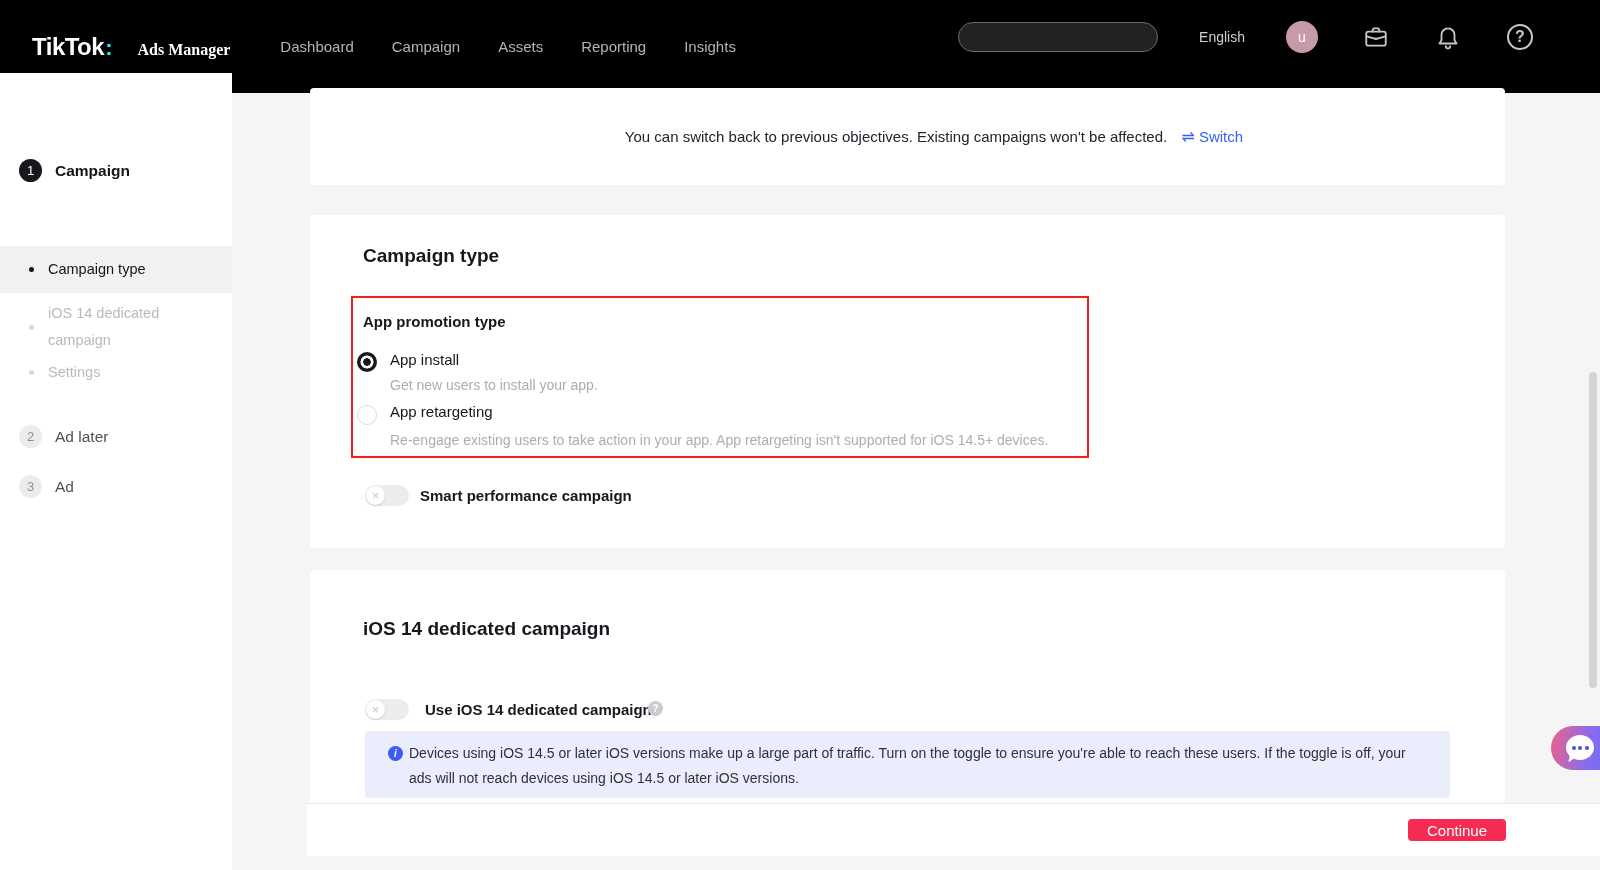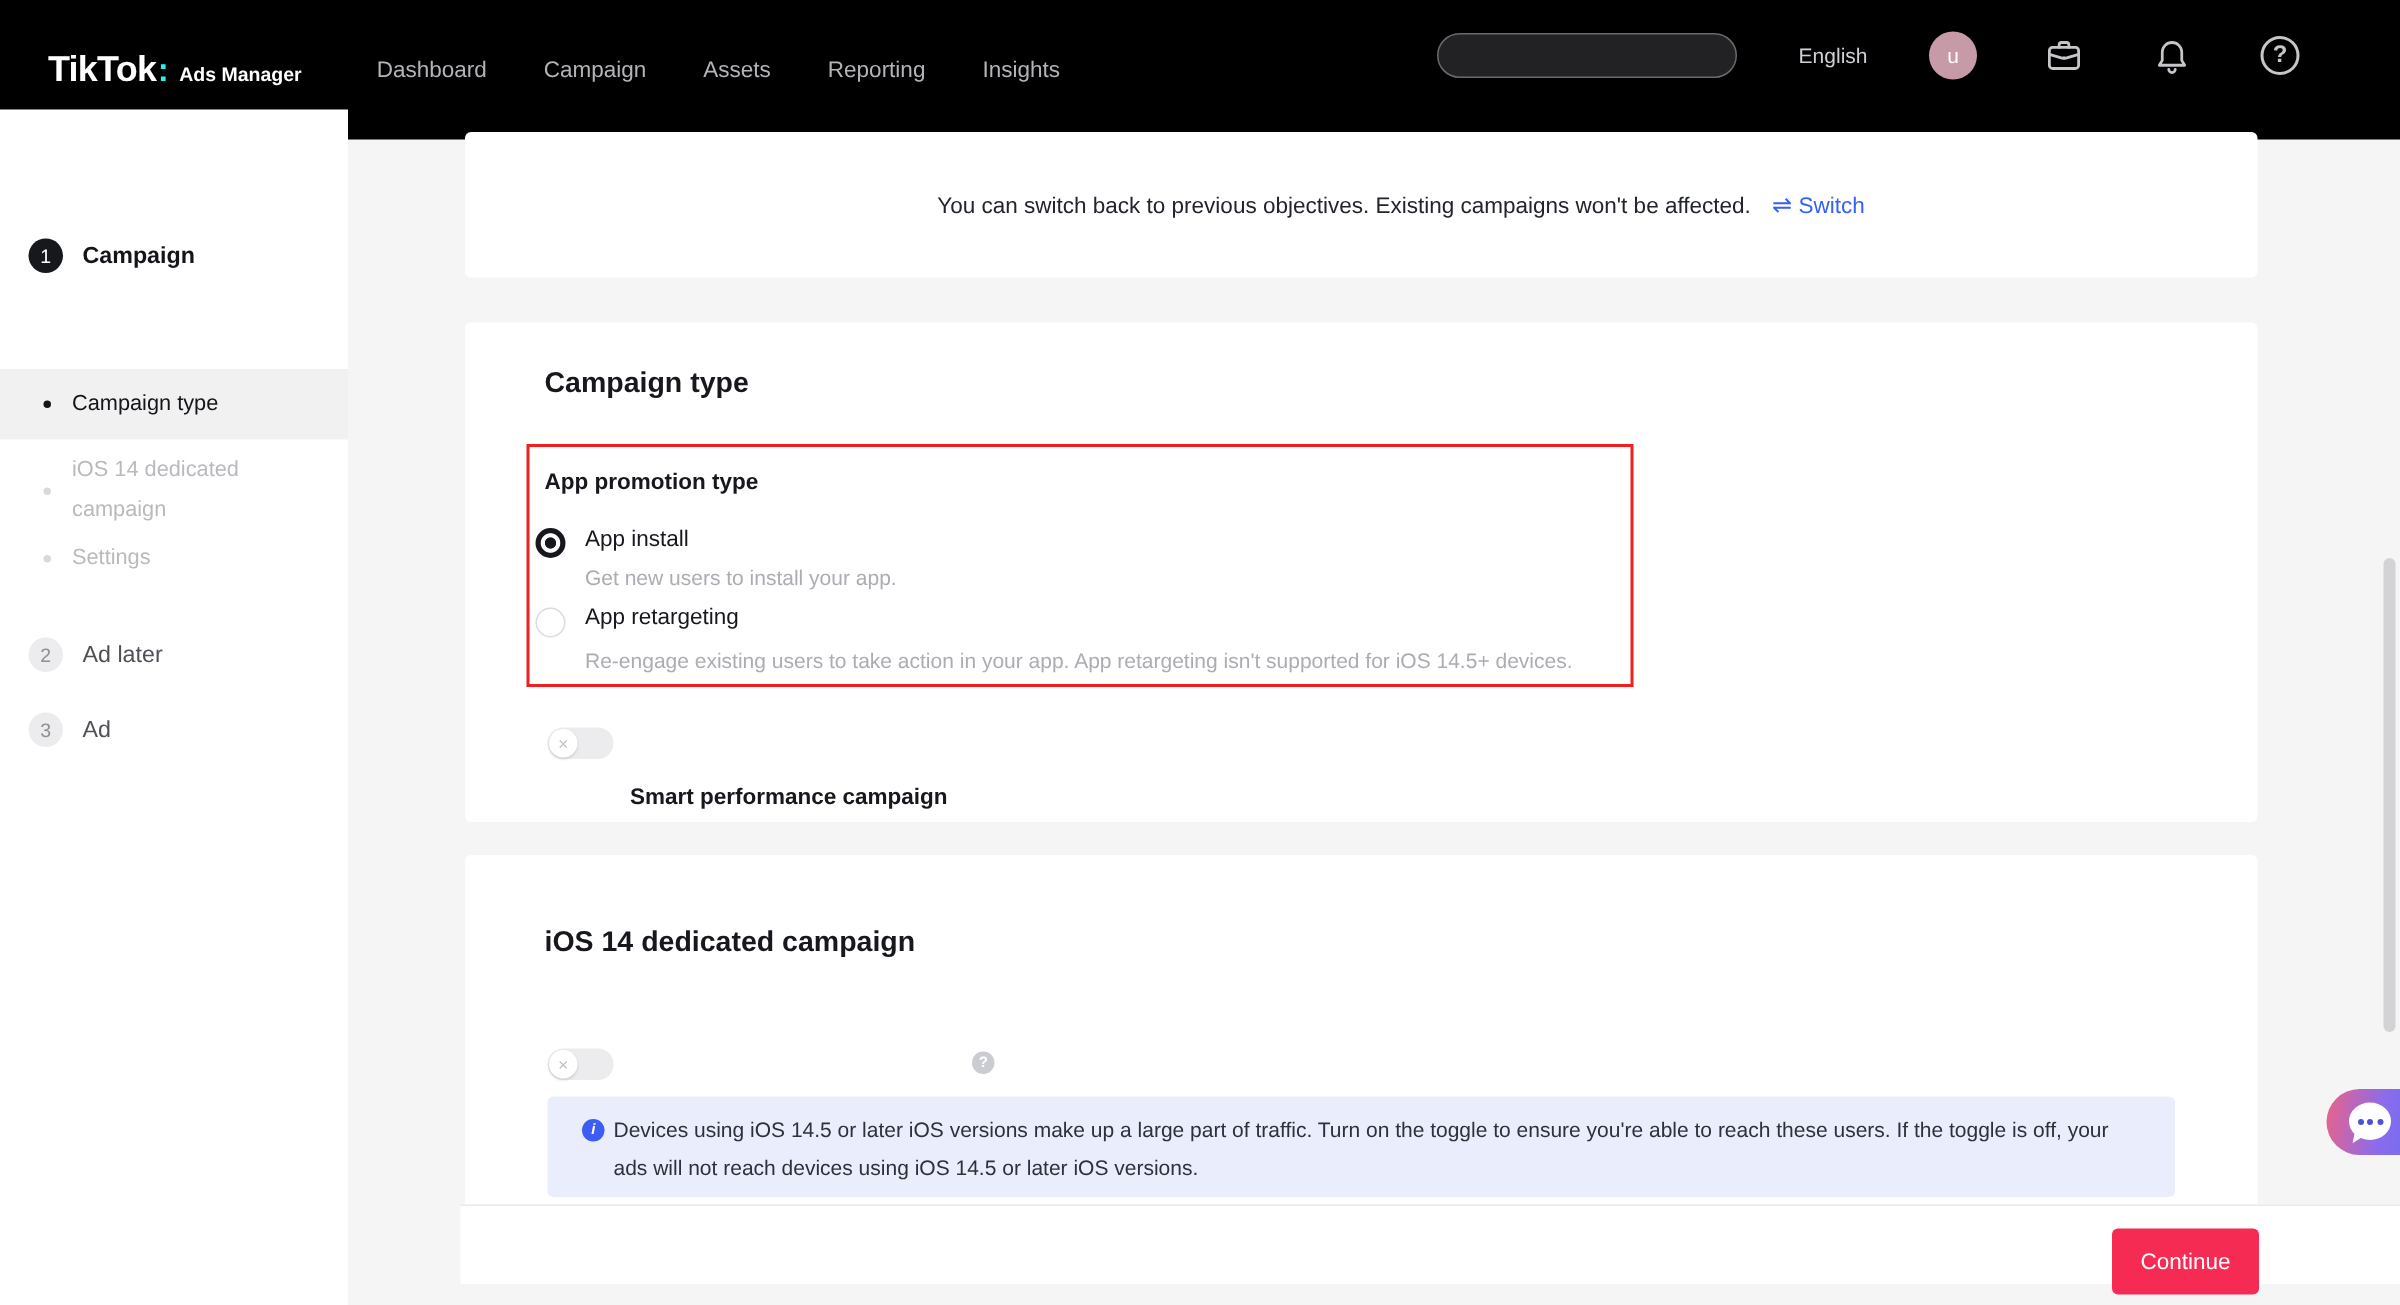--- a/index.html
+++ b/index.html
@@ -12,21 +12,21 @@
     overflow:hidden;
   }
   
   .topbar {
     position:absolute; left:0; top:0; width:1600px; height:93px;
     background:#000000; display:flex; align-items:center;
   }
   .logo { display:flex; align-items:baseline; margin-left:32px; white-space:nowrap; }
   .logo-main { color:#fff; font-size:24px; font-weight:800; letter-spacing:-0.5px; }
   .logo-colon { color:#2af0ea; font-size:22px; font-weight:800; margin-left:1px; }
-  .logo-sub { color:#fff; font-size:13px; font-weight:700; margin-left:7px; }
+  .logo-sub { color:#fff; font-size:16px; font-weight:700; margin-left:25px;font-family:Liberation Serif, serif; }
   .mainnav { display:flex; gap:38px; margin-left:50px; }
   .nav-item { color:#b3b4b8; font-size:15px; font-weight:500; cursor:pointer; }
   .top-right { position:absolute; right:0; top:0; height:73px; display:flex; align-items:center; padding-right:66px;gap:20px; }
   .search-pill {
     width:200px; height:30px; border-radius:15px; border:1px solid #6a6a6e;
     background:#222225; outline:none; color:#ddd; padding:0 14px; font-size:13px;
   }
   .lang { color:#cfd0d4; font-size:14px; margin-left:21px; cursor:pointer; }
   .avatar {
     width:32px; height:32px; border-radius:50%; background:#c79aa7; color:#fff;
@@ -74,21 +74,21 @@
   .radio.unsel { background:#fff; border:1.5px solid #dadbe0; }
   .opt-label { position:absolute; font-size:15px; color:#17181d; cursor:pointer; }
   .opt-desc { position:absolute; font-size:14px; color:#abadb3; }
   .toggle { position:absolute; width:44px; height:21px; border-radius:11px; background:#ececee; cursor:pointer; }
   .knob {
     position:absolute; left:1px; top:1px; width:19px; height:19px; border-radius:50%;
     background:#fff; box-shadow:0 1px 2px rgba(0,0,0,0.15);
     display:flex; align-items:center; justify-content:center;
     color:#c3c4c9; font-size:12px; line-height:1;
   }
-  .toggle-label { position:absolute; font-size:15px; font-weight:600; color:#16181d;margin-top:36px; }
+  .toggle-label { position:absolute; font-size:15px; font-weight:600; color:#16181d; }
   .smart-desc { position:absolute; left:53px; top:299px; font-size:14px; color:#abadb3; }
   .card3 { left:310px; top:570px; width:1195px; height:234px; border-radius:4px 4px 0 0; }
   .help-badge {
     position:absolute; left:338px; top:131px; width:15px; height:15px; border-radius:50%;
     background:#caccd1; color:#fff; font-size:10px; font-weight:700;
     display:flex; align-items:center; justify-content:center; cursor:pointer;
   }
   .info-box {
     position:absolute; left:55px; top:161px; width:1085px; height:67px;
     background:#eaeefc; border-radius:4px;
@@ -101,21 +101,21 @@
   .info-text {
     position:absolute; left:44px; top:10px; width:1008px;
     font-size:14px; line-height:25px; color:#2e303a;
   }
   
   .footer {
     position:absolute; left:307px; top:803px; width:1293px; height:53px;
     background:#fff; border-top:1px solid #e9e9ec;
   }
   .continue-btn {
-    position:absolute; left:1101px; top:15px; width:98px; height:44px;
+    position:absolute; left:1101px; top:15px; width:98px; height:22px;
     background:#f62b54; border:none; border-radius:4px; color:#fff; font-size:15px;
     font-family:"Liberation Sans", sans-serif; cursor:pointer;
   }
   
   .scroll-thumb {
     position:absolute; left:1589px; top:372px; width:8px; height:316px;
     background:#d3d3d6; border-radius:4px; cursor:pointer;
   }
   .chat-fab {
     position:absolute; left:1551px; top:726px; width:60px; height:44px;

